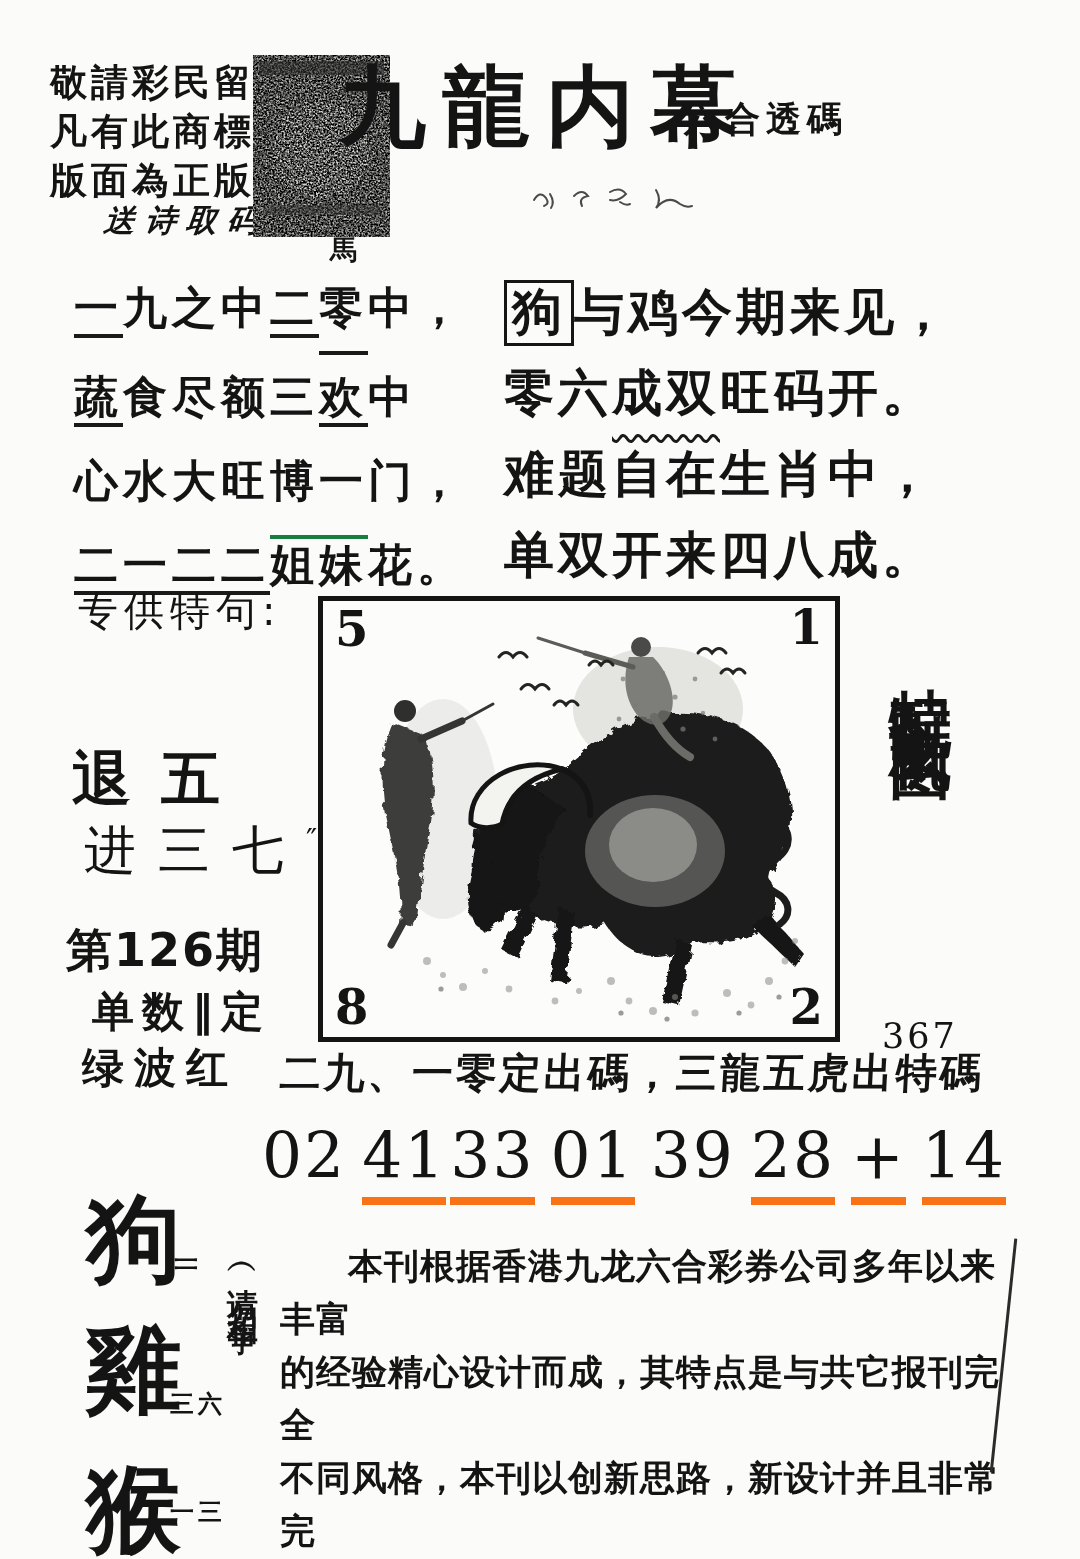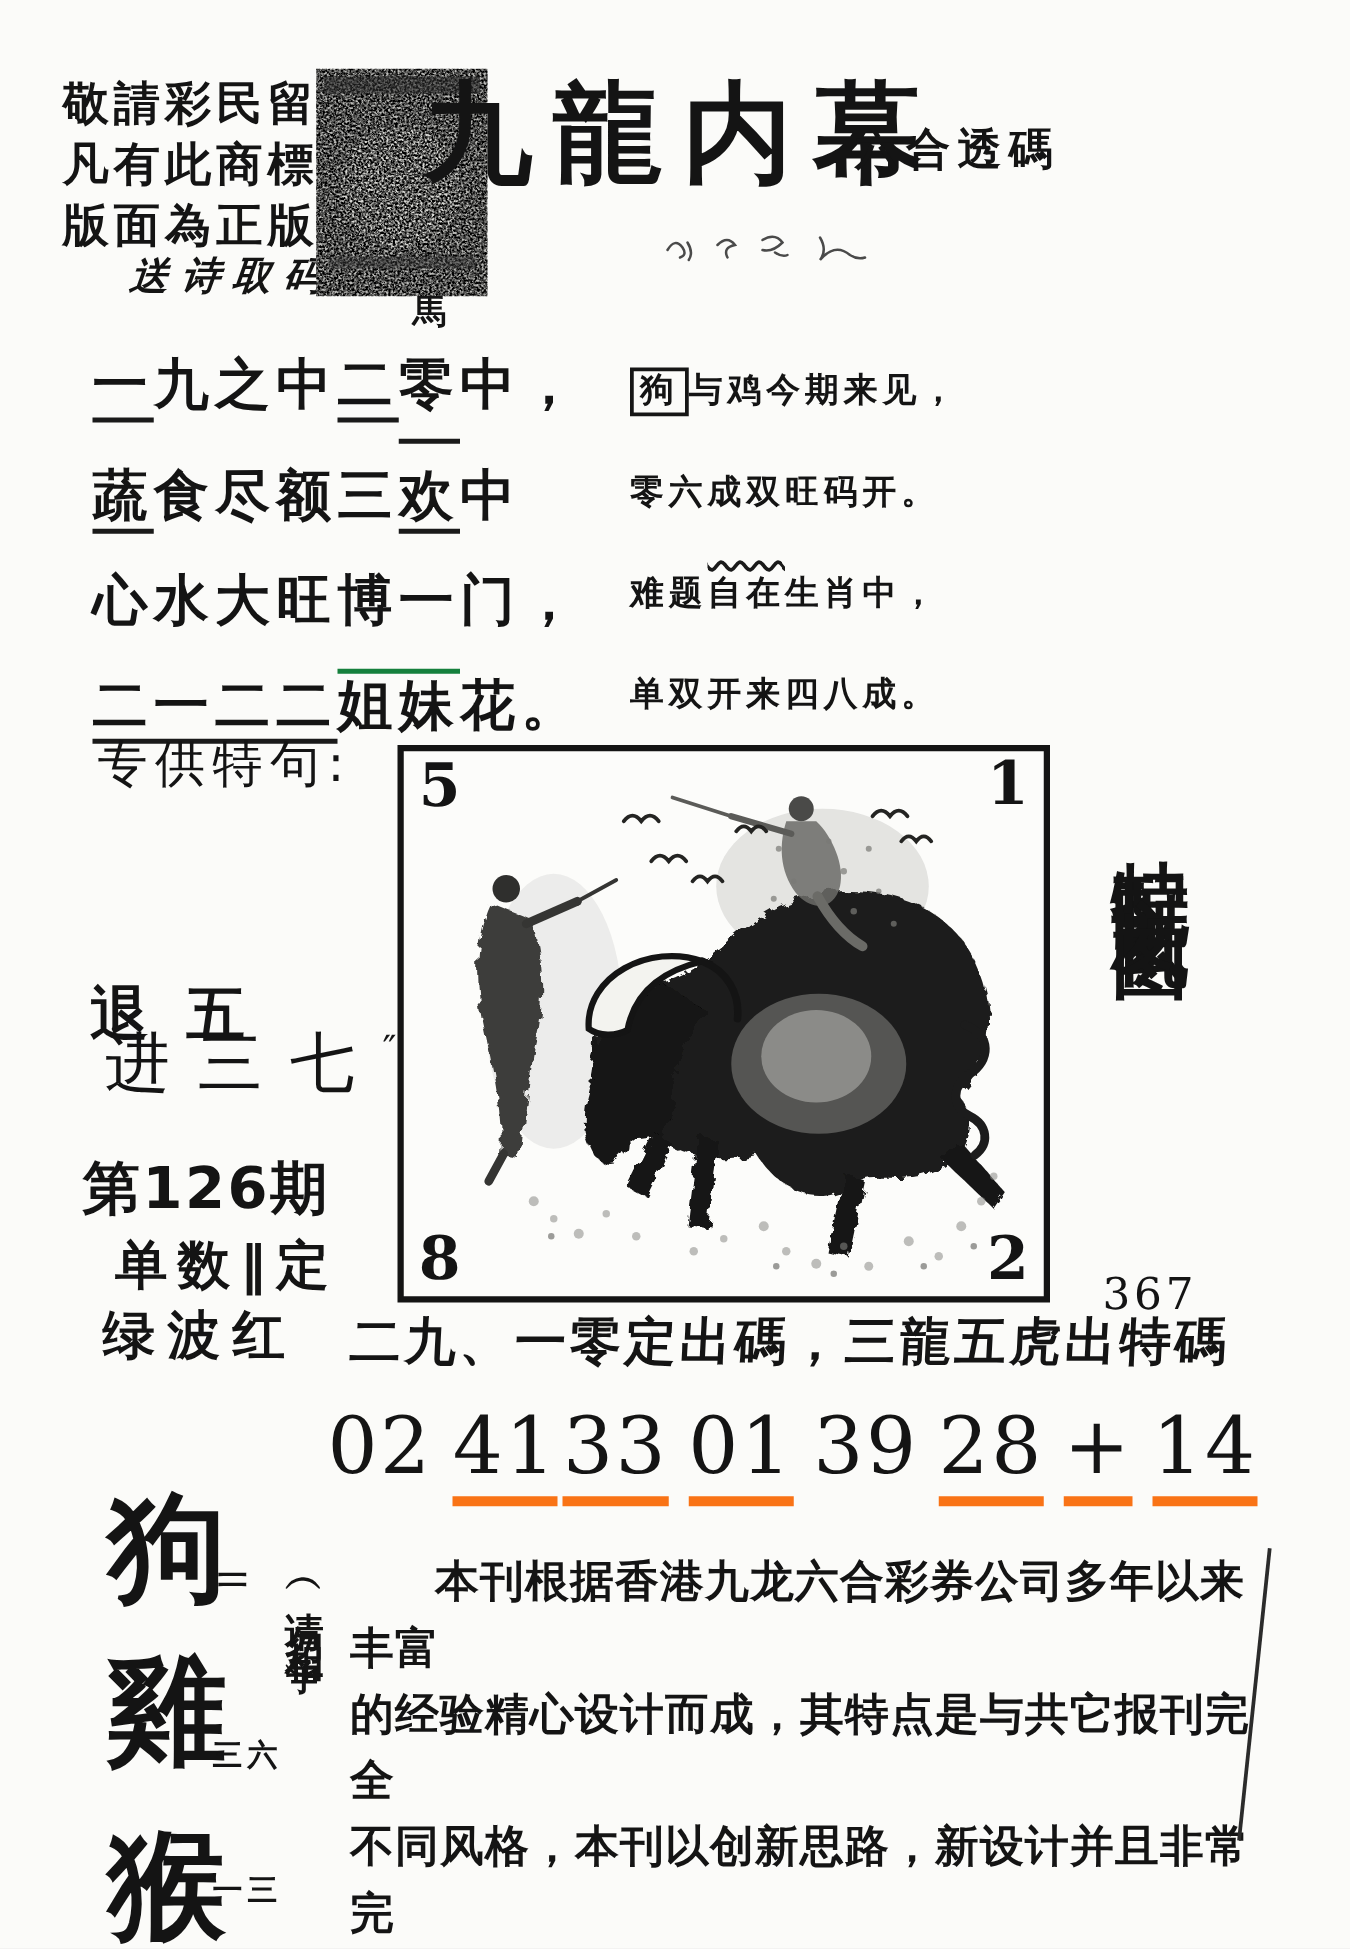--- a/index.html
+++ b/index.html
@@ -18,31 +18,31 @@
   #stamp{left:253px; top:55px;}
 
   
   #masthead-title{left:338px; top:48px; font-size:88px; font-weight:900; letter-spacing:16px; font-family:"DejaVu Serif",serif;}
   #masthead-sub{left:684px; top:96px; font-size:35px; font-weight:700; letter-spacing:6px;}
   #scribble{left:528px; top:172px;}
 
   
   .poem{font-weight:700;}
   #left-poem{left:74px; top:266px; width:430px; font-size:44px; line-height:84px; letter-spacing:5px;}
-  #right-poem{left:504px; top:272px; width:450px; font-size:27px; line-height:81px; letter-spacing:4px;}
+  #right-poem{left:504px; top:272px; width:450px; font-size:50px; line-height:81px; letter-spacing:4px;}
   .u{border-bottom:4px solid #1a1a1a; padding-bottom:1px;}
   .ov{border-top:4px solid #15803d;}
   .wavy{text-decoration-line:overline; text-decoration-style:wavy; text-decoration-thickness:3px; text-decoration-color:#1a1a1a;text-align:center;}
   .boxed{border:3px solid #161616; padding:0 5px 2px 5px;}
   .anno-host{position:relative; display:inline-block;}
   .anno{position:absolute; top:-30px; left:50%; transform:translateX(-50%); font-size:27px; letter-spacing:0; line-height:1;}
 
   
   #special-label{left:78px; top:584px; font-size:40px; font-weight:400; letter-spacing:6px;}
-  #special-1{left:72px; top:780px; font-size:47px; font-weight:800; letter-spacing:30px;}
+  #special-1{left:72px; top:740px; font-size:59px; font-weight:800; letter-spacing:30px;}
   #special-2{left:84px; top:816px; font-size:52px; font-weight:400; letter-spacing:22px;}
   #special-2 sup{font-size:30px; letter-spacing:0;}
 
   
   #issue-1{left:66px; top:920px; font-size:46px; font-weight:700; letter-spacing:2px;}
   #issue-2{left:92px; top:984px; font-size:42px; font-weight:800; letter-spacing:8px;}
   #issue-3{left:82px; top:1040px; font-size:42px; font-weight:800; letter-spacing:10px;}
 
   
   #pic-box{left:318px; top:596px; width:512px; height:436px; border:5px solid #141414; background:#fcfcfa;}

